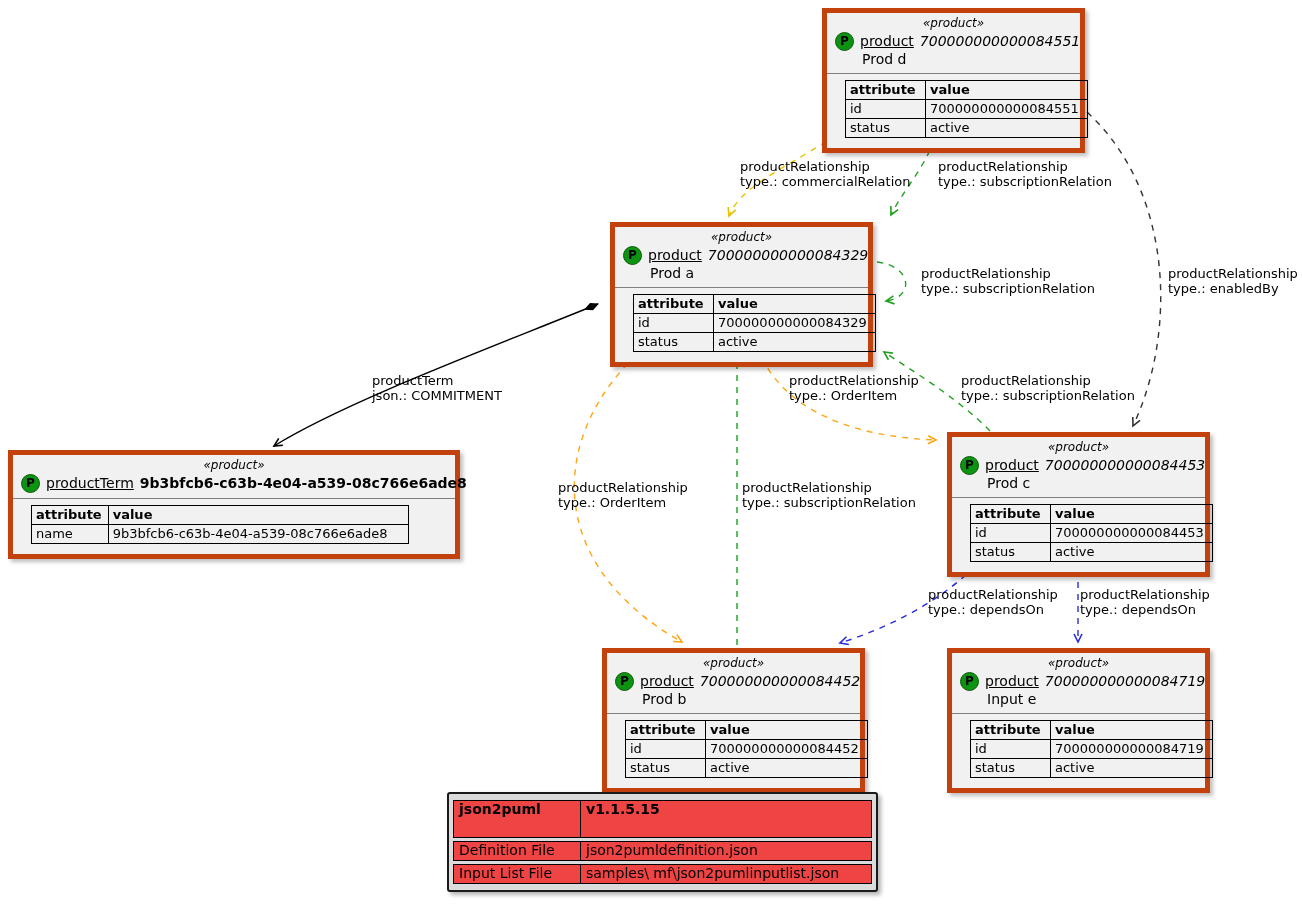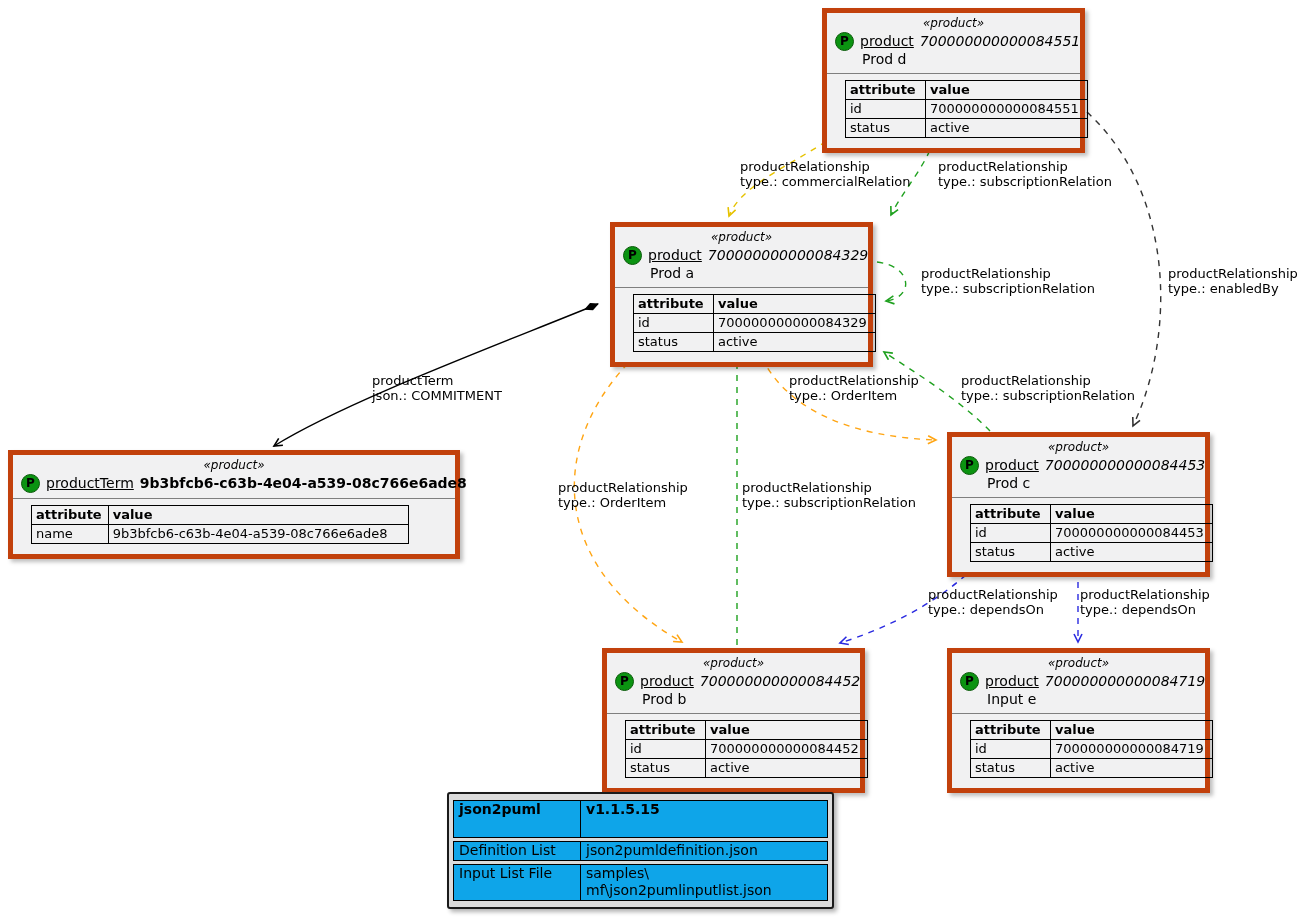--- a/index.html
+++ b/index.html
@@ -94,25 +94,25 @@
     border-radius: 3px;
     padding: 3px 4px;
     box-shadow: 3px 3px 4px rgba(0,0,0,0.3);
   }
   .info-box table { border-collapse: separate; border-spacing: 0 3px; }
   .info-box td {
     border: 1px solid #000;
     font-size: 14px;
     line-height: 17px;
     padding: 0px 6px 1px 5px;
-    background: #0ea5e9;
+    background: #ef4444;
     vertical-align: top;
   }
   .info-box td.k { width: 127px; border-right: none; }
-  .info-box td.v { width: 248px; }
+  .info-box td.v { width: 292px; }
   .info-box tr.hdr td { font-weight: bold; height: 38px; }
 </style>
 </head>
 <body>
 
 <div id="canvas">
 
   <svg id="arrows" width="1302" height="921" viewBox="0 0 1302 921">
     <defs>
       <marker id="ah-gold" markerUnits="userSpaceOnUse" markerWidth="14" markerHeight="14" refX="9" refY="5" orient="auto">
@@ -384,21 +384,21 @@
   </div>
 
   <div class="info-box" style="left:447px; top:792px;">
     <table>
       <tbody>
           <tr class="hdr">
         <td class="k">json2puml</td>
         <td class="v">v1.1.5.15</td>
       </tr>
       <tr>
-        <td class="k">Definition List</td>
+        <td class="k">Definition File</td>
         <td class="v">json2pumldefinition.json</td>
       </tr>
       <tr>
         <td class="k">Input List File</td>
         <td class="v">samples\ mf\json2pumlinputlist.json</td>
       </tr>
 
     </tbody>
       </table>
   </div>

